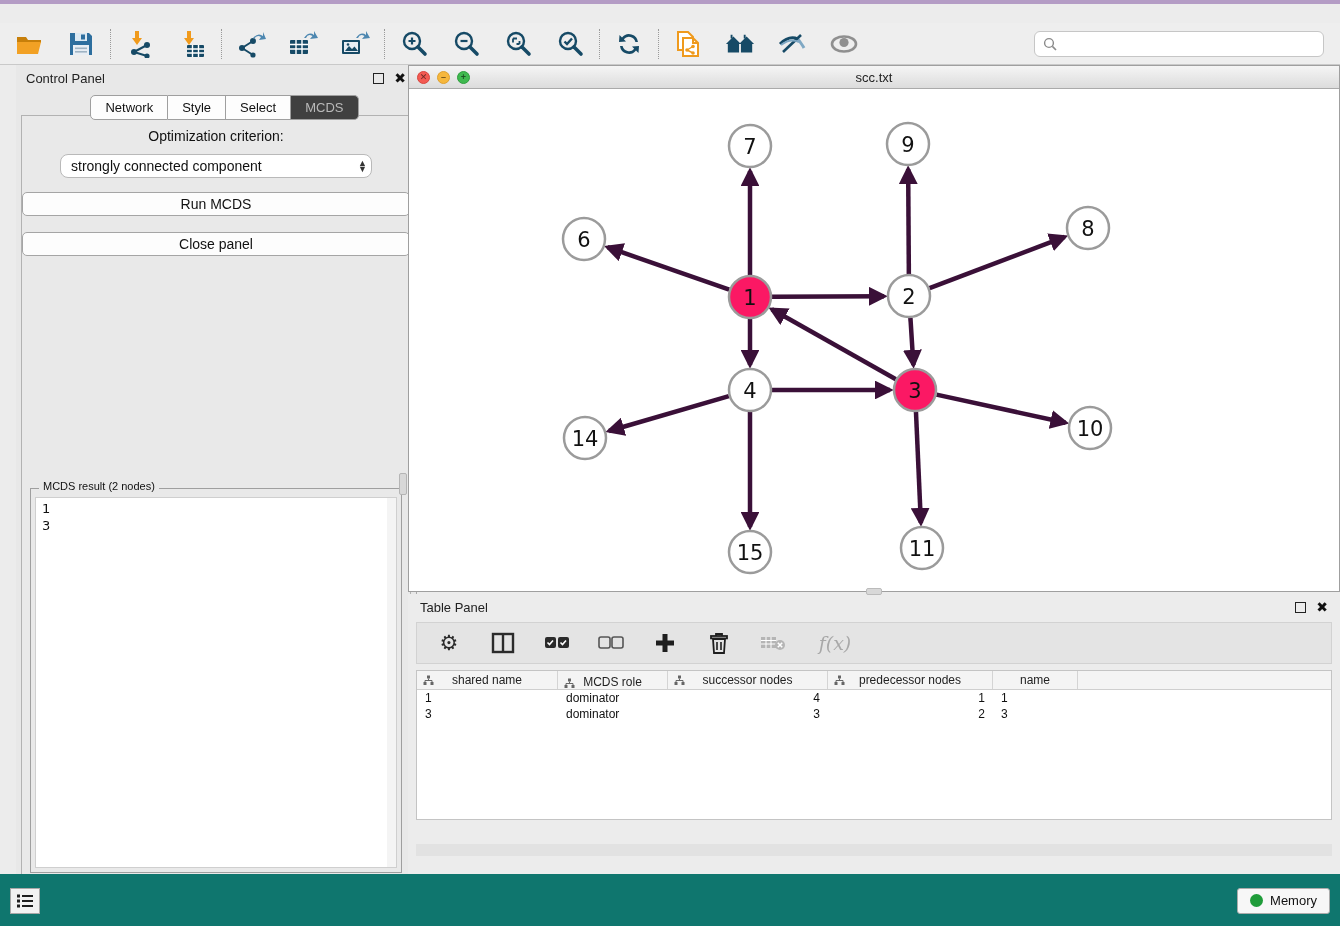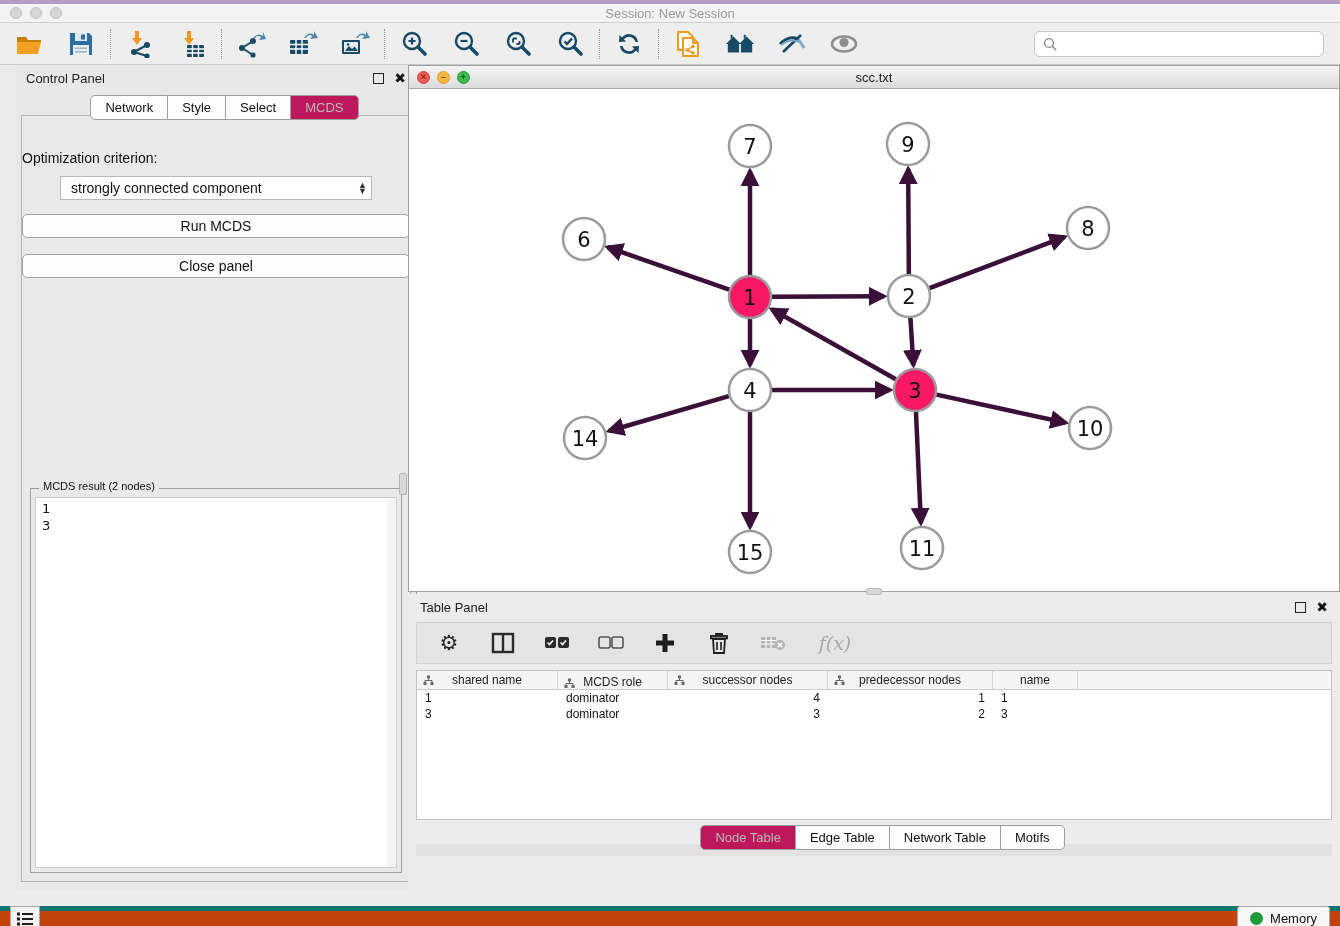--- a/index.html
+++ b/index.html
@@ -26,25 +26,25 @@
   .panel-head { height:26px; display:flex; align-items:center; padding:0 10px; }
   .panel-title { font-size:13px; color:#222; }
   .panel-head-btns { margin-left:auto; display:flex; gap:10px; align-items:center; }
   .float-btn { width:11px; height:11px; border:1.5px solid #222; background:transparent; }
   .close-x { font-size:14px; font-weight:bold; color:#111; line-height:1; }
 
   .seg-tabs { display:flex; justify-content:center; margin-top:4px; position:relative; z-index:2; }
   .seg { border:1px solid #9f9f9f; background:#fdfdfd; color:#111; font-size:13px; padding:4px 14px; border-left-width:0; }
   .seg:first-child { border-left-width:1px; border-top-left-radius:5px; border-bottom-left-radius:5px;margin-left:17px; }
   .seg:last-child { border-top-right-radius:5px; border-bottom-right-radius:5px; }
-  .seg.disabled-active { background:#be185d; color:#b9b9b9; }
+  .seg.disabled-active { background:#404040; color:#b9b9b9; }
 
   .tab-pane { position:absolute; top:50px; left:5px; right:5px; bottom:8px; border:1px solid #b2b2b2; background:#e9e9e9; }
-  .opt-label { text-align:left; margin-top:34px; font-size:14px; color:#111; }
-  .criterion-select { margin:10px auto 0; width:312px; height:24px; background:#fff; border:1px solid #b9b9b9; border-radius:0; display:flex; align-items:center; padding:0 4px 0 10px; font-size:14px; color:#111; cursor:pointer; }
+  .opt-label { text-align:center; margin-top:12px; font-size:14px; color:#111; }
+  .criterion-select { margin:10px auto 0; width:312px; height:24px; background:#fff; border:1px solid #b9b9b9; border-radius:8px; display:flex; align-items:center; padding:0 4px 0 10px; font-size:14px; color:#111; cursor:pointer; }
   .spin { margin-left:auto; display:flex; flex-direction:column; align-items:center; line-height:6px; font-size:9px; color:#333; }
   .btn-row { display:flex; justify-content:center; gap:16px; margin-top:14px;flex-direction:column; }
   .mac-btn { background:#fdfdfd; border:1px solid #a5a5a5; border-radius:5px; font-size:14px; color:#111; padding:3px 16px; font-family:inherit; cursor:pointer; }
 
   .result-group { position:absolute; left:8px; right:8px; top:372px; bottom:8px; border:1px solid #9f9f9f; background:#e9e9e9; }
   .result-legend { position:absolute; top:-9px; left:8px; background:#e9e9e9; padding:0 4px; font-size:11px; color:#111; }
   .result-text { position:absolute; top:8px; left:4px; right:4px; bottom:4px; background:#fff; border:1px solid #cfcfcf; font-family:"DejaVu Sans",sans-serif; font-size:13px; color:#111; padding:2px 6px; line-height:17px; white-space:pre; overflow:hidden; }
   .result-scroll { position:absolute; top:9px; right:5px; bottom:5px; width:9px; background:#f4f4f4; }
 
   
@@ -72,42 +72,34 @@
   .data-table { position:absolute; top:76px; left:8px; right:8px; bottom:70px; background:#fff; border:1px solid #c4c4c4; overflow:hidden; }
   .thead { display:flex; background:#f4f4f4; border-bottom:1px solid #cfcfcf; height:19px; }
   .th { display:flex; align-items:center; justify-content:center; gap:5px; font-size:12px; color:#222; border-right:1px solid #d4d4d4; position:relative; }
   .trow { display:flex; height:16px; align-items:center; }
   .td { font-size:12px; color:#111; padding:0 8px; overflow:hidden; white-space:nowrap; }
 
   .tp-tabs-bar { position:absolute; bottom:36px; left:0; right:0; height:34px; display:flex; justify-content:center; align-items:center; }
   .strip { position:absolute; bottom:34px; left:8px; right:8px; height:12px; background:#e2e2e2; }
 
   
-  .statusbar { position:absolute; bottom:0; left:0; right:0; height:20px; background:#c2410c; border-top:5px solid #0f766e; display:flex; align-items:center; padding:0 10px; }
+  .statusbar { position:absolute; bottom:0; left:0; right:0; height:52px; background:#0f766e; border-top:1px solid #0f766e; display:flex; align-items:center; padding:0 10px; }
   .status-left-btn { width:30px; height:26px; border:1px solid #a8a8a8; background:#f2f2f2; display:flex; align-items:center; justify-content:center; cursor:pointer; }
   .memory-btn { margin-left:auto; height:26px; border:1px solid #ababab; border-radius:3px; background:#f7f7f7; display:flex; align-items:center; gap:7px; padding:0 12px; font-size:13px; color:#111; cursor:pointer; }
   .mem-dot { width:13px; height:13px; border-radius:50%; background:#1f9c3a; }
 
   svg text { font-family:"DejaVu Sans","Liberation Sans",sans-serif; }
 </style>
 </head>
 <body>
 
 <div class="app">
 
   <div class="accent-strip"></div>
 
-  <div class="titlebar">
-    <div class="traffic">
-      <div class="tl-dot"></div>
-      <div class="tl-dot"></div>
-      <div class="tl-dot"></div>
-    </div>
-    <div class="win-title">Session: New Session</div>
-  </div>
 
   <div class="toolbar">
     <div class="tb-group" style="padding-left:2px;">
       <div class="tb-icon">
         <svg width="28" height="28" viewBox="0 0 28 28">
             <path d="M2 7 h9 l2 3 h13 v3 H2 z" fill="#c77f0a"></path>
             <path d="M2 12 L7 12 L26 12 L23 24 L2 24 Z" fill="#f2a124"></path>
           </svg>
       </div>
       <div class="tb-icon">
@@ -513,28 +505,20 @@
             <div class="td" style="width: 141px; text-align: left;">3</div>
             <div class="td" style="width: 110px; text-align: left;">dominator</div>
             <div class="td" style="width: 160px; text-align: right;">3</div>
             <div class="td" style="width: 165px; text-align: right;">2</div>
             <div class="td" style="width: 85px; text-align: left;">3</div>
           </div>
         </div>
     </div>
 
     <div class="strip"></div>
-    <div class="tp-tabs-bar">
-      <div class="seg-tabs" style="margin-top:0;">
-        <div class="seg disabled-active">Node Table</div>
-        <div class="seg">Edge Table</div>
-        <div class="seg">Network Table</div>
-        <div class="seg">Motifs</div>
-      </div>
-    </div>
   </div>
 
   <div class="statusbar">
     <div class="status-left-btn">
       <svg width="18" height="16" viewBox="0 0 18 16">
           <g fill="#1e1e1e">
             <rect x="1" y="1.5" width="3" height="3"></rect>
             <rect x="6" y="2" width="11" height="2"></rect>
             <rect x="1" y="6.5" width="3" height="3"></rect>
             <rect x="6" y="7" width="11" height="2"></rect>

